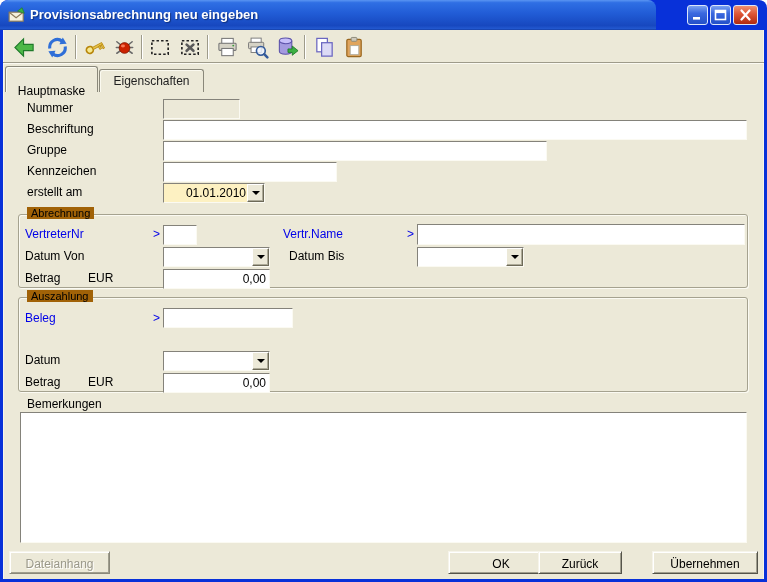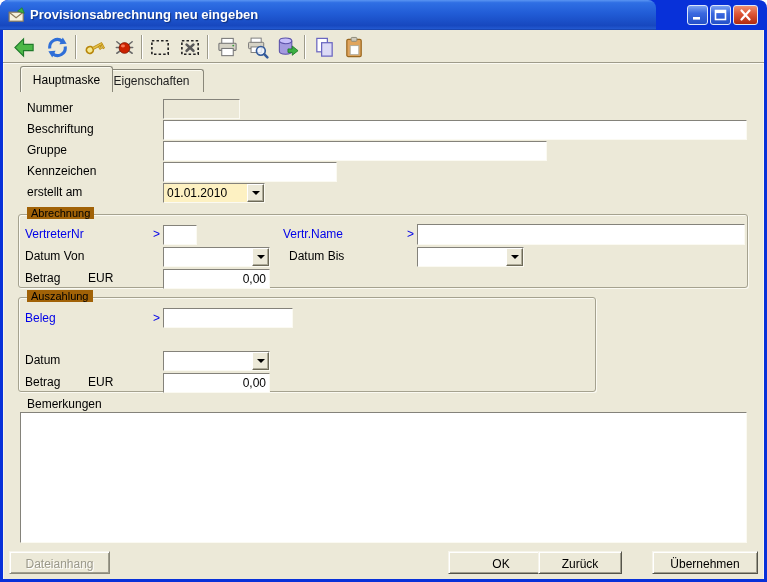--- a/index.html
+++ b/index.html
@@ -46,41 +46,41 @@
   .tb-bottom{position:absolute;left:3px;top:62px;width:761px;height:2px;
     border-top:1px solid #9e9b8a;border-bottom:1px solid #fbfaf2;}
   
   .tab{
     position:absolute;background:#ece9d8;
     border:1px solid #8a887a;border-bottom:none;
     border-radius:3px 3px 0 0;
     box-shadow:inset 1px 1px 0 #fbfaf0;
     font-size:12px;color:#000;text-align:center;
   }
-  .tab.active{left:20px;top:66px;width:93px;height:26px;padding-top:6px;z-index:2;}
+  .tab.active{left:5px;top:66px;width:93px;height:26px;padding-top:17px;z-index:2;}
   .tab.inactive{left:99px;top:69px;width:105px;height:23px;padding-top:4px;color:#222;}
   
   .lbl{position:absolute;font-size:12px;color:#000;white-space:nowrap;}
   .lbl.blue{color:#0000e8;}
   .field{
     position:absolute;background:#ffffff;
     border:1px solid;border-color:#84827a #fbfaf2 #fbfaf2 #84827a;
     font-family:"Liberation Sans",sans-serif;font-size:12px;color:#000;
     padding:1px 3px;outline:none;
   }
   .field.disabled{background:#ece9d8;}
   .field.num{text-align:right;}
   .combo{
     position:absolute;background:#ffffff;
     border:1px solid;border-color:#84827a #fbfaf2 #fbfaf2 #84827a;
   }
   .combo.yellow{background:#fdf1c2;}
   .combo-text{
     position:absolute;left:3px;top:2px;right:18px;
-    font-size:12px;color:#000;white-space:nowrap;overflow:hidden;
+    font-size:12px;color:#000;white-space:nowrap;overflow:hidden;text-align:right;
   }
   .combo-btn{
     position:absolute;right:0;top:0;bottom:0;width:17px;
     background:#ece9d8;
     border:1px solid;border-color:#ffffff #6d6a58 #6d6a58 #ffffff;
     box-shadow:inset -1px -1px 0 #aeab99;
     display:flex;align-items:center;justify-content:center;
   }
   .arrow-down{width:0;height:0;border-left:4px solid transparent;
     border-right:4px solid transparent;border-top:4px solid #000;}
@@ -277,21 +277,21 @@
     <span class="combo-text"></span>
     <div class="combo-btn">
         <span class="arrow-down"></span>
       </div>
   </div>
 
   <span class="lbl" style="left:25px;top:271px;">Betrag</span>
   <span class="lbl" style="left:88px;top:271px;">EUR</span>
   <input class="field num" style="left: 163px; top: 269px; width: 107px; height: 20px;" value="0,00">
 
-  <div class="groupbox" style="left:18px;top:297px;width:578px;height:95px;">
+  <div class="groupbox" style="left:18px;top:297px;width:730px;height:95px;">
     <span class="group-legend">Auszahlung</span>
   </div>
   <span class="lbl blue" style="left:25px;top:311px;">Beleg</span>
   <span class="lbl blue" style="left:153px;top:311px;">&gt;</span>
   <input class="field" style="left: 163px; top: 308px; width: 130px; height: 20px;" value="">
 
   <span class="lbl" style="left:25px;top:353px;">Datum</span>
   <div class="combo" style="left:163px;top:351px;width:107px;height:20px;">
     <span class="combo-text"></span>
     <div class="combo-btn">

